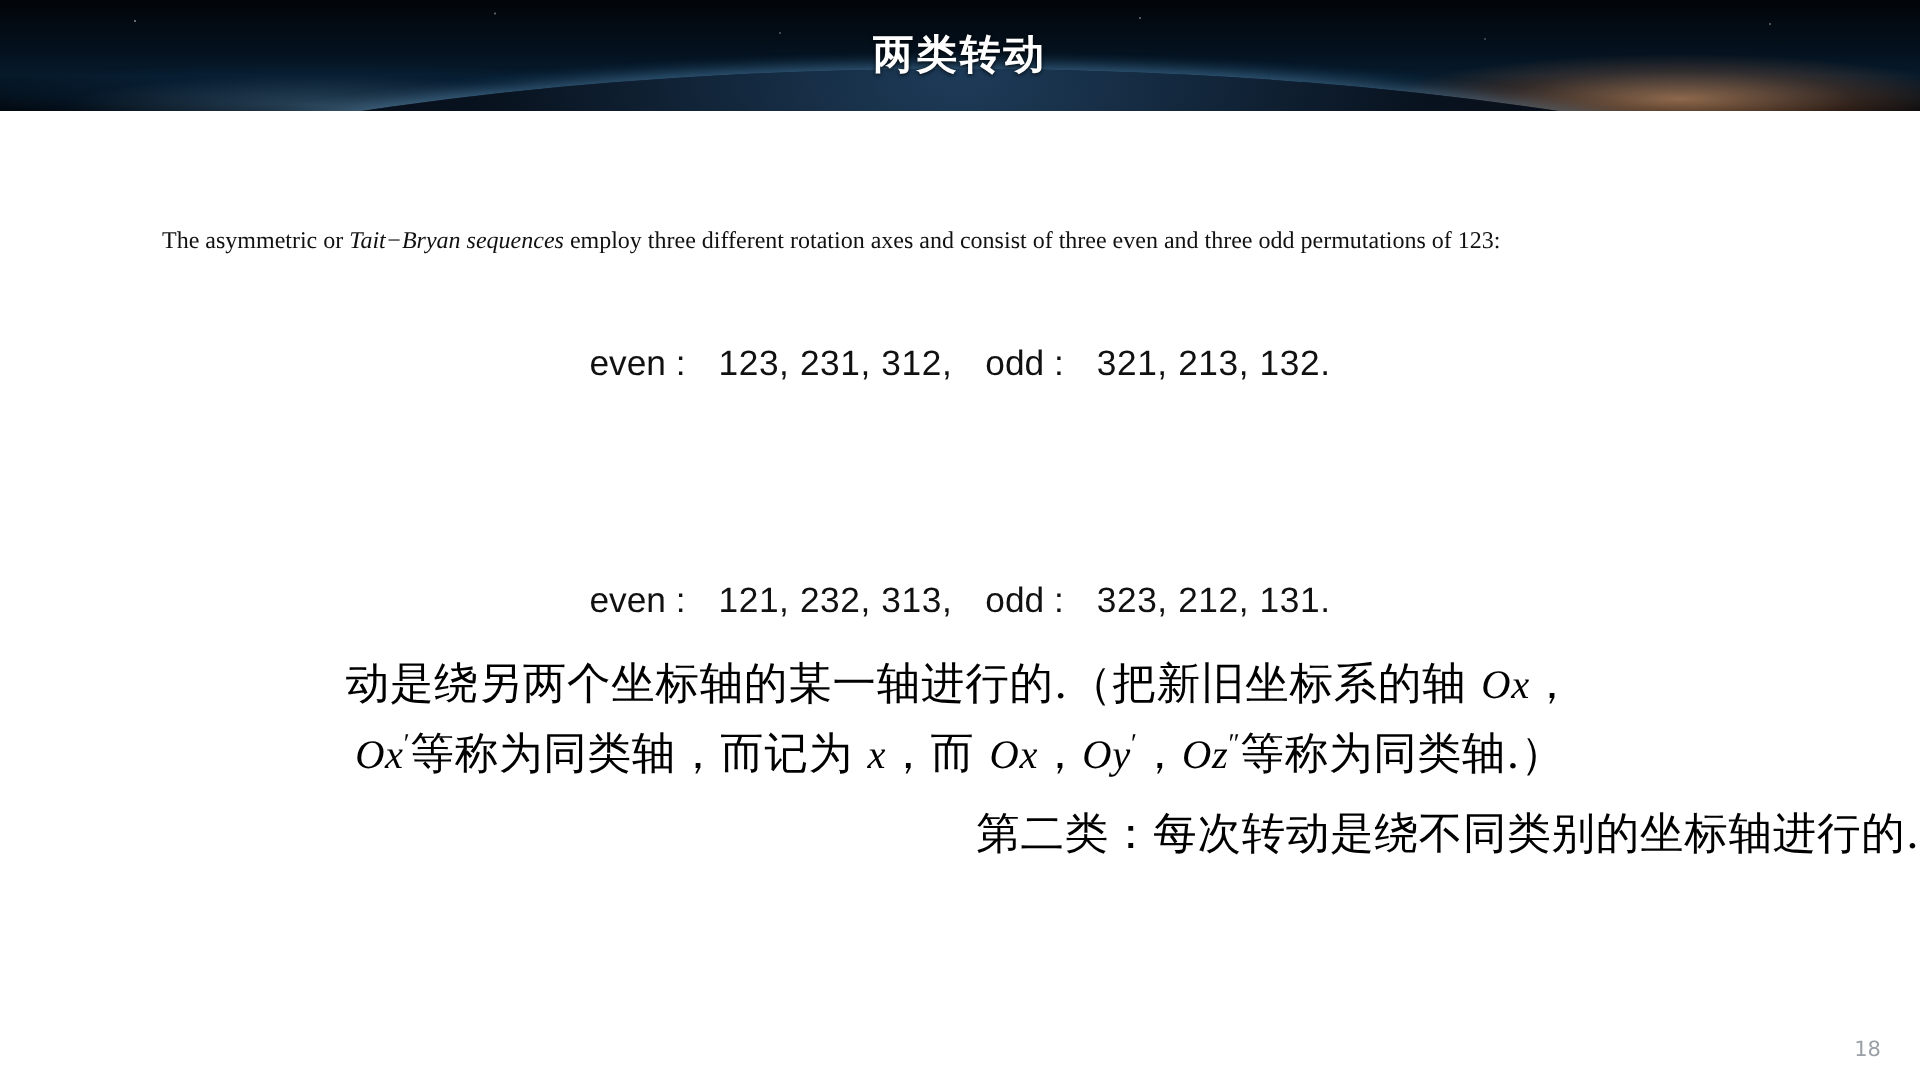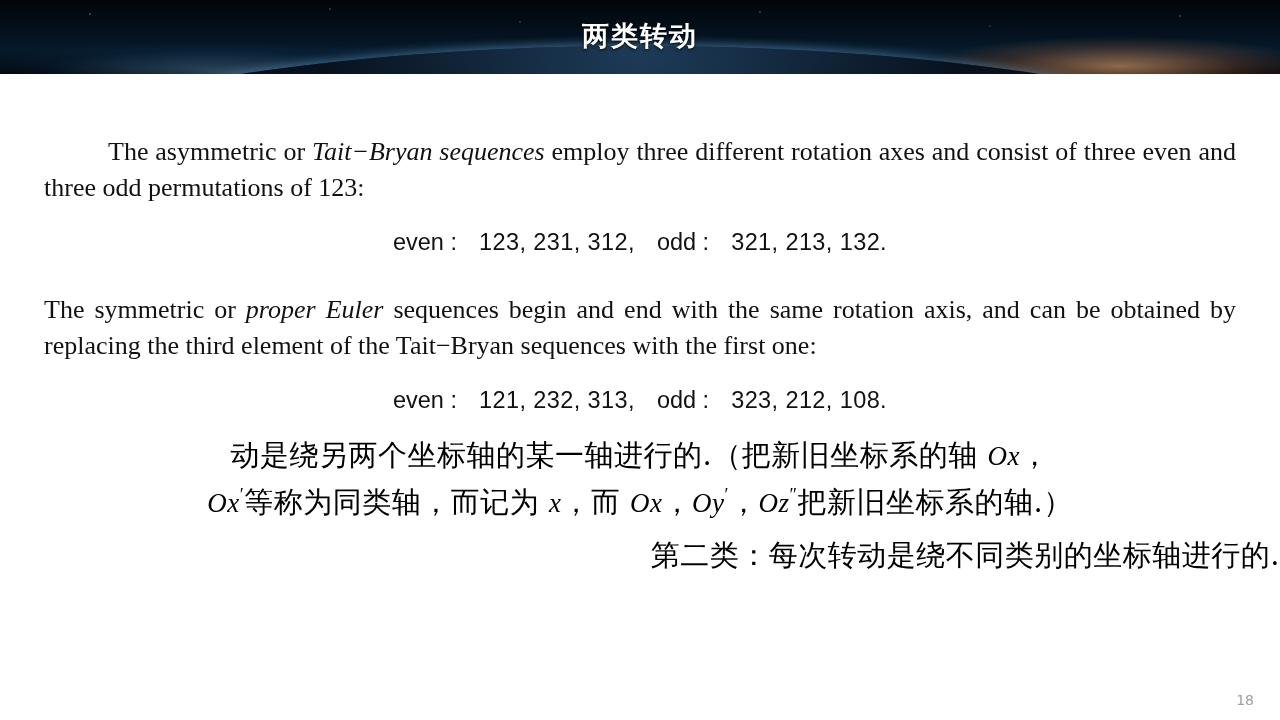--- a/index.html
+++ b/index.html
@@ -74,24 +74,25 @@
     width: 1280px;
     height: 646px;
     background: #ffffff;
   }
 
   .en-block {
     position: absolute;
     left: 44px;
     width: 1192px;
     font-family: "Liberation Serif", serif;
-    font-size: 26px;
+    font-size: 16px;
     line-height: 1.38;
     text-align: justify;
     color: #111;
+    margin-top: 16px;
   }
   .en-p1 { top: 60px; }
   .en-p2 { top: 218px; }
   .indent { display: inline-block; width: 64px; }
   .it { font-style: italic; }
 
   .formula-line {
     position: absolute;
     left: 0;
     width: 1280px;
@@ -158,37 +159,34 @@
 <div class="slide-body">
 
   <div class="en-block en-p1">
     <span class="indent"></span><span>The asymmetric or </span><span class="it">Tait−Bryan sequences</span><span> employ three different rotation axes and consist of three even and three odd permutations of 123:</span>
   </div>
 
   <div class="formula-line f1">
     <span>even :</span><span class="gap-m"></span><span class="num">123, 231, 312,</span><span class="gap-m"></span><span>odd :</span><span class="gap-m"></span><span class="num">321, 213, 132.</span>
   </div>
 
-  <div class="en-block en-p2">
-    <span>The symmetric or </span><span class="it">proper Euler</span><span> sequences begin and end with the same rotation axis, and can be obtained by replacing the third element of the Tait−Bryan sequences with the first one:</span>
-  </div>
 
   <div class="formula-line f2">
-    <span>even :</span><span class="gap-m"></span><span class="num">121, 232, 313,</span><span class="gap-m"></span><span>odd :</span><span class="gap-m"></span><span class="num">323, 212, 108.</span>
+    <span>even :</span><span class="gap-m"></span><span class="num">121, 232, 313,</span><span class="gap-m"></span><span>odd :</span><span class="gap-m"></span><span class="num">323, 212, 131.</span>
   </div>
 
   <div class="cn-block">
 
 
     <div class="cn-line">
       <span>动是绕另两个坐标轴的某一轴进行的.（把新旧坐标系的轴 </span><span class="mathit">Ox</span><span>，</span>
     </div>
 
     <div class="cn-line">
-      <span class="mathit">Ox</span><span class="mathit prime">′</span><span>等称为同类轴，而记为 </span><span class="mathit">x</span><span>，而 </span><span class="mathit">Ox</span>，<span class="mathit">Oy</span><span class="mathit prime">′</span>，<span class="mathit">Oz</span><span class="mathit prime">″</span><span>把新旧坐标系的轴.）</span>
+      <span class="mathit">Ox</span><span class="mathit prime">′</span><span>等称为同类轴，而记为 </span><span class="mathit">x</span><span>，而 </span><span class="mathit">Ox</span>，<span class="mathit">Oy</span><span class="mathit prime">′</span>，<span class="mathit">Oz</span><span class="mathit prime">″</span><span>等称为同类轴.）</span>
     </div>
 
     <div class="cn-line cn-last">
       <span>第二类：每次转动是绕不同类别的坐标轴进行的.</span>
     </div>
 
   </div>
 
   <div class="page-num">18</div>
 </div>

